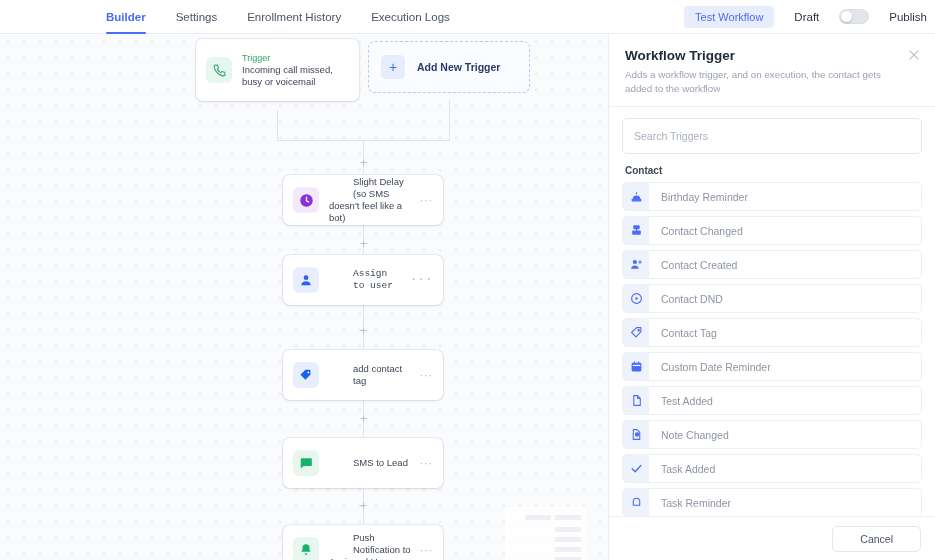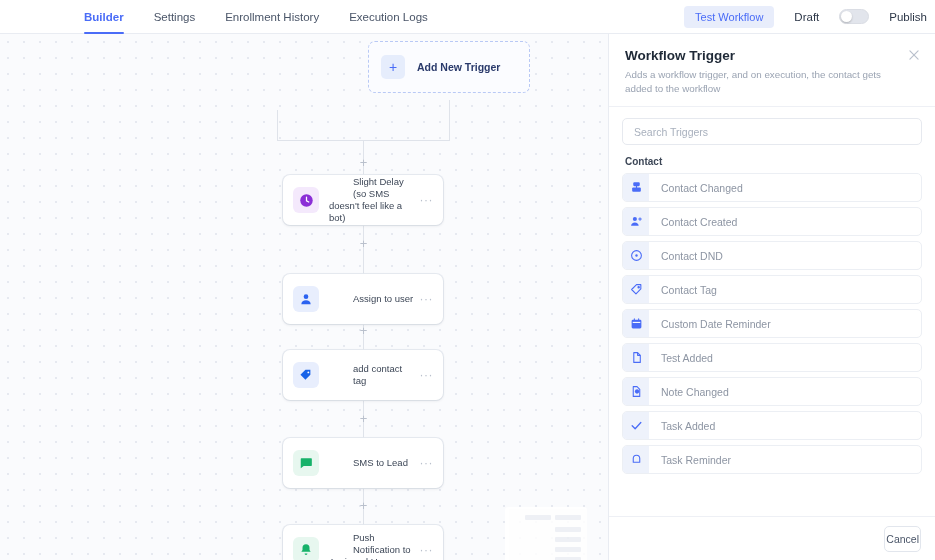--- a/index.html
+++ b/index.html
@@ -11,21 +11,21 @@
   }
 
   
   .topbar {
     position: absolute; top: 0; left: 0;
     width: 935px; height: 34px;
     background: #ffffff;
     border-bottom: 1px solid #e9ecf2;
     display: flex; align-items: center;
   }
-  .tabs { display: flex; align-items: flex-end; gap: 30px; margin-left: 84px; height: 34px; }
+  .tabs { display: flex; align-items: flex-end; gap: 30px; margin-left: 106px; height: 34px; }
   .tab {
     font-size: 11.5px; color: #4a5568; line-height: 34px;
     position: relative; cursor: pointer; white-space: nowrap;
   }
   .tab.active { color: #4a6cf7; font-weight: 600; }
   .tab.active::after {
     content: ""; position: absolute; left: 0; right: 0; bottom: 0;
     height: 2px; background: #4a6cf7; border-radius: 2px;
   }
   .topbar-right {
@@ -130,21 +130,21 @@
     margin-top: 5px; padding-right: 14px;
   }
   .panel-close {
     position: absolute; top: 14px; right: 14px;
     width: 14px; height: 14px; cursor: pointer; color: #b9c0cc;
   }
   .panel-divider { height: 1px; background: #eef0f5; }
 
   .search-wrap { padding: 11px 13px 9px 13px; }
   .search-input {
-    width: 100%; height: 27px; border: 1px solid #e6e9ef;
+    width: 100%; height: 36px; border: 1px solid #e6e9ef;
     border-radius: 5px; padding: 0 11px; font-size: 10.5px;
     color: #4a5568; background: #ffffff;
     font-family: "Liberation Sans", sans-serif;
   }
   .search-input::placeholder { color: #a8b0bd; }
 
   .group-label {
     font-size: 10px; font-weight: 700; color: #3d4757;
     padding: 2px 16px 6px 16px;
   }
@@ -166,21 +166,21 @@
   }
 
   .panel-foot {
     height: 44px; border-top: 1px solid #eef0f5;
     display: flex; align-items: center; justify-content: flex-end;
     padding-right: 14px; background: #ffffff;
   }
   .cancel-btn {
     font-size: 10.5px; color: #4a5568; background: #ffffff;
     border: 1px solid #e2e6ed; border-radius: 5px;
-    padding: 6px 1px; cursor: pointer;
+    padding: 6px 27px; cursor: pointer;
     font-family: "Liberation Sans", sans-serif;
   }
 </style>
 </head>
 <body>
 
 <div class="topbar">
   <div class="tabs">
     <div class="tab active">
       <span>Builder</span>
@@ -215,41 +215,52 @@
   <div class="line-v" style="left:363px; top:106px; height:41px;"></div>
 
   <div class="line-v" style="left:363px; top:127px; height:400px;"></div>
 
   <div class="plus-dot" style="left:363.5px; top:128px;">+</div>
   <div class="plus-dot" style="left:363.5px; top:209px;">+</div>
   <div class="plus-dot" style="left:363.5px; top:296px;">+</div>
   <div class="plus-dot" style="left:363.5px; top:384px;">+</div>
   <div class="plus-dot" style="left:363.5px; top:471px;">+</div>
 
+  <div class="node" style="left:196px; top:5px; width:163px; height:62px;">
+    <div class="node-icon" style="background:#e7f6ee;">
+      <svg width="13" height="13" viewBox="0 0 24 24" fill="none" stroke="#31a46c" stroke-width="2" stroke-linecap="round" stroke-linejoin="round">
+        <path d="M22 16.9v3a2 2 0 0 1-2.2 2 19.8 19.8 0 0 1-8.6-3.1 19.5 19.5 0 0 1-6-6A19.8 19.8 0 0 1 2.1 4.2 2 2 0 0 1 4.1 2h3a2 2 0 0 1 2 1.7c.1 1 .4 1.9.7 2.8a2 2 0 0 1-.5 2.1L8.1 9.9a16 16 0 0 0 6 6l1.3-1.3a2 2 0 0 1 2.1-.4c.9.3 1.8.6 2.8.7a2 2 0 0 1 1.7 2z"></path>
+      </svg>
+    </div>
+    <div class="node-text">
+      <div class="trigger-label">Trigger</div>
+      <div class="node-sub">Incoming call missed, busy or voicemail</div>
+    </div>
+  </div>
 
   <div class="add-trigger" style="left:368px; top:7px; width:162px; height:52px;">
     <div class="plus-box">+</div>
     <div class="at-label">Add New Trigger</div>
   </div>
 
   <div class="node" style="left:283px; top:141px; width:160px; height:50px;">
     <div class="node-icon" style="background:#f4e9fc;">
       <svg width="15" height="15" viewBox="0 0 24 24">
         <circle cx="12" cy="12" r="10" fill="#8b2fd6"></circle>
         <path d="M12 6.5v6l3.6 2" stroke="#ffffff" stroke-width="2" stroke-linecap="round" fill="none"></path>
       </svg>
     </div>
     <div class="node-text">
       <div class="node-title">Slight Delay (so SMS</div>
       <div class="node-sub">doesn't feel like a bot)</div>
     </div>
     <div class="node-menu">···</div>
   </div>
 
-  <div class="node" style="left:283px; top:240px; width:160px; height:50px;">
+  <div class="node" style="left:283px; top:221px; width:160px; height:50px;font-family:Liberation Mono, monospace;">
     <div class="node-icon" style="background:#e8eefd;">
       <svg width="14" height="14" viewBox="0 0 24 24" fill="#2b62f0">
         <circle cx="12" cy="8" r="4"></circle>
         <path d="M4 21c0-4.4 3.6-7 8-7s8 2.6 8 7z"></path>
       </svg>
     </div>
     <div class="node-text">
       <div class="node-title">Assign to user</div>
     </div>
     <div class="node-menu">···</div>
@@ -321,20 +332,30 @@
   <div class="panel-divider"></div>
 
   <div class="search-wrap">
     <input class="search-input" type="text" placeholder="Search Triggers" style="">
   </div>
 
   <div class="group-label">Contact</div>
 
   <div class="trigger-list">
 
+    <div class="trigger-row">
+      <div class="ic">
+        <svg width="13" height="13" viewBox="0 0 24 24" fill="none" stroke="#4a6cf7" stroke-width="2" stroke-linejoin="round">
+          <path d="M4 17h16v3H4z" fill="#4a6cf7"></path>
+          <path d="M6 17c0-4 2.7-6 6-6s6 2 6 6" fill="#4a6cf7"></path>
+          <line x1="12" y1="4" x2="12" y2="8"></line>
+        </svg>
+      </div>
+      <div class="tl">Birthday Reminder</div>
+    </div>
 
     <div class="trigger-row">
       <div class="ic">
         <svg width="13" height="13" viewBox="0 0 24 24" fill="#4a6cf7">
           <rect x="6" y="2.5" width="12" height="7" rx="2"></rect>
           <rect x="4" y="12" width="16" height="8" rx="2"></rect>
           <rect x="11" y="9" width="2" height="4"></rect>
         </svg>
       </div>
       <div class="tl">Contact Changed</div>

